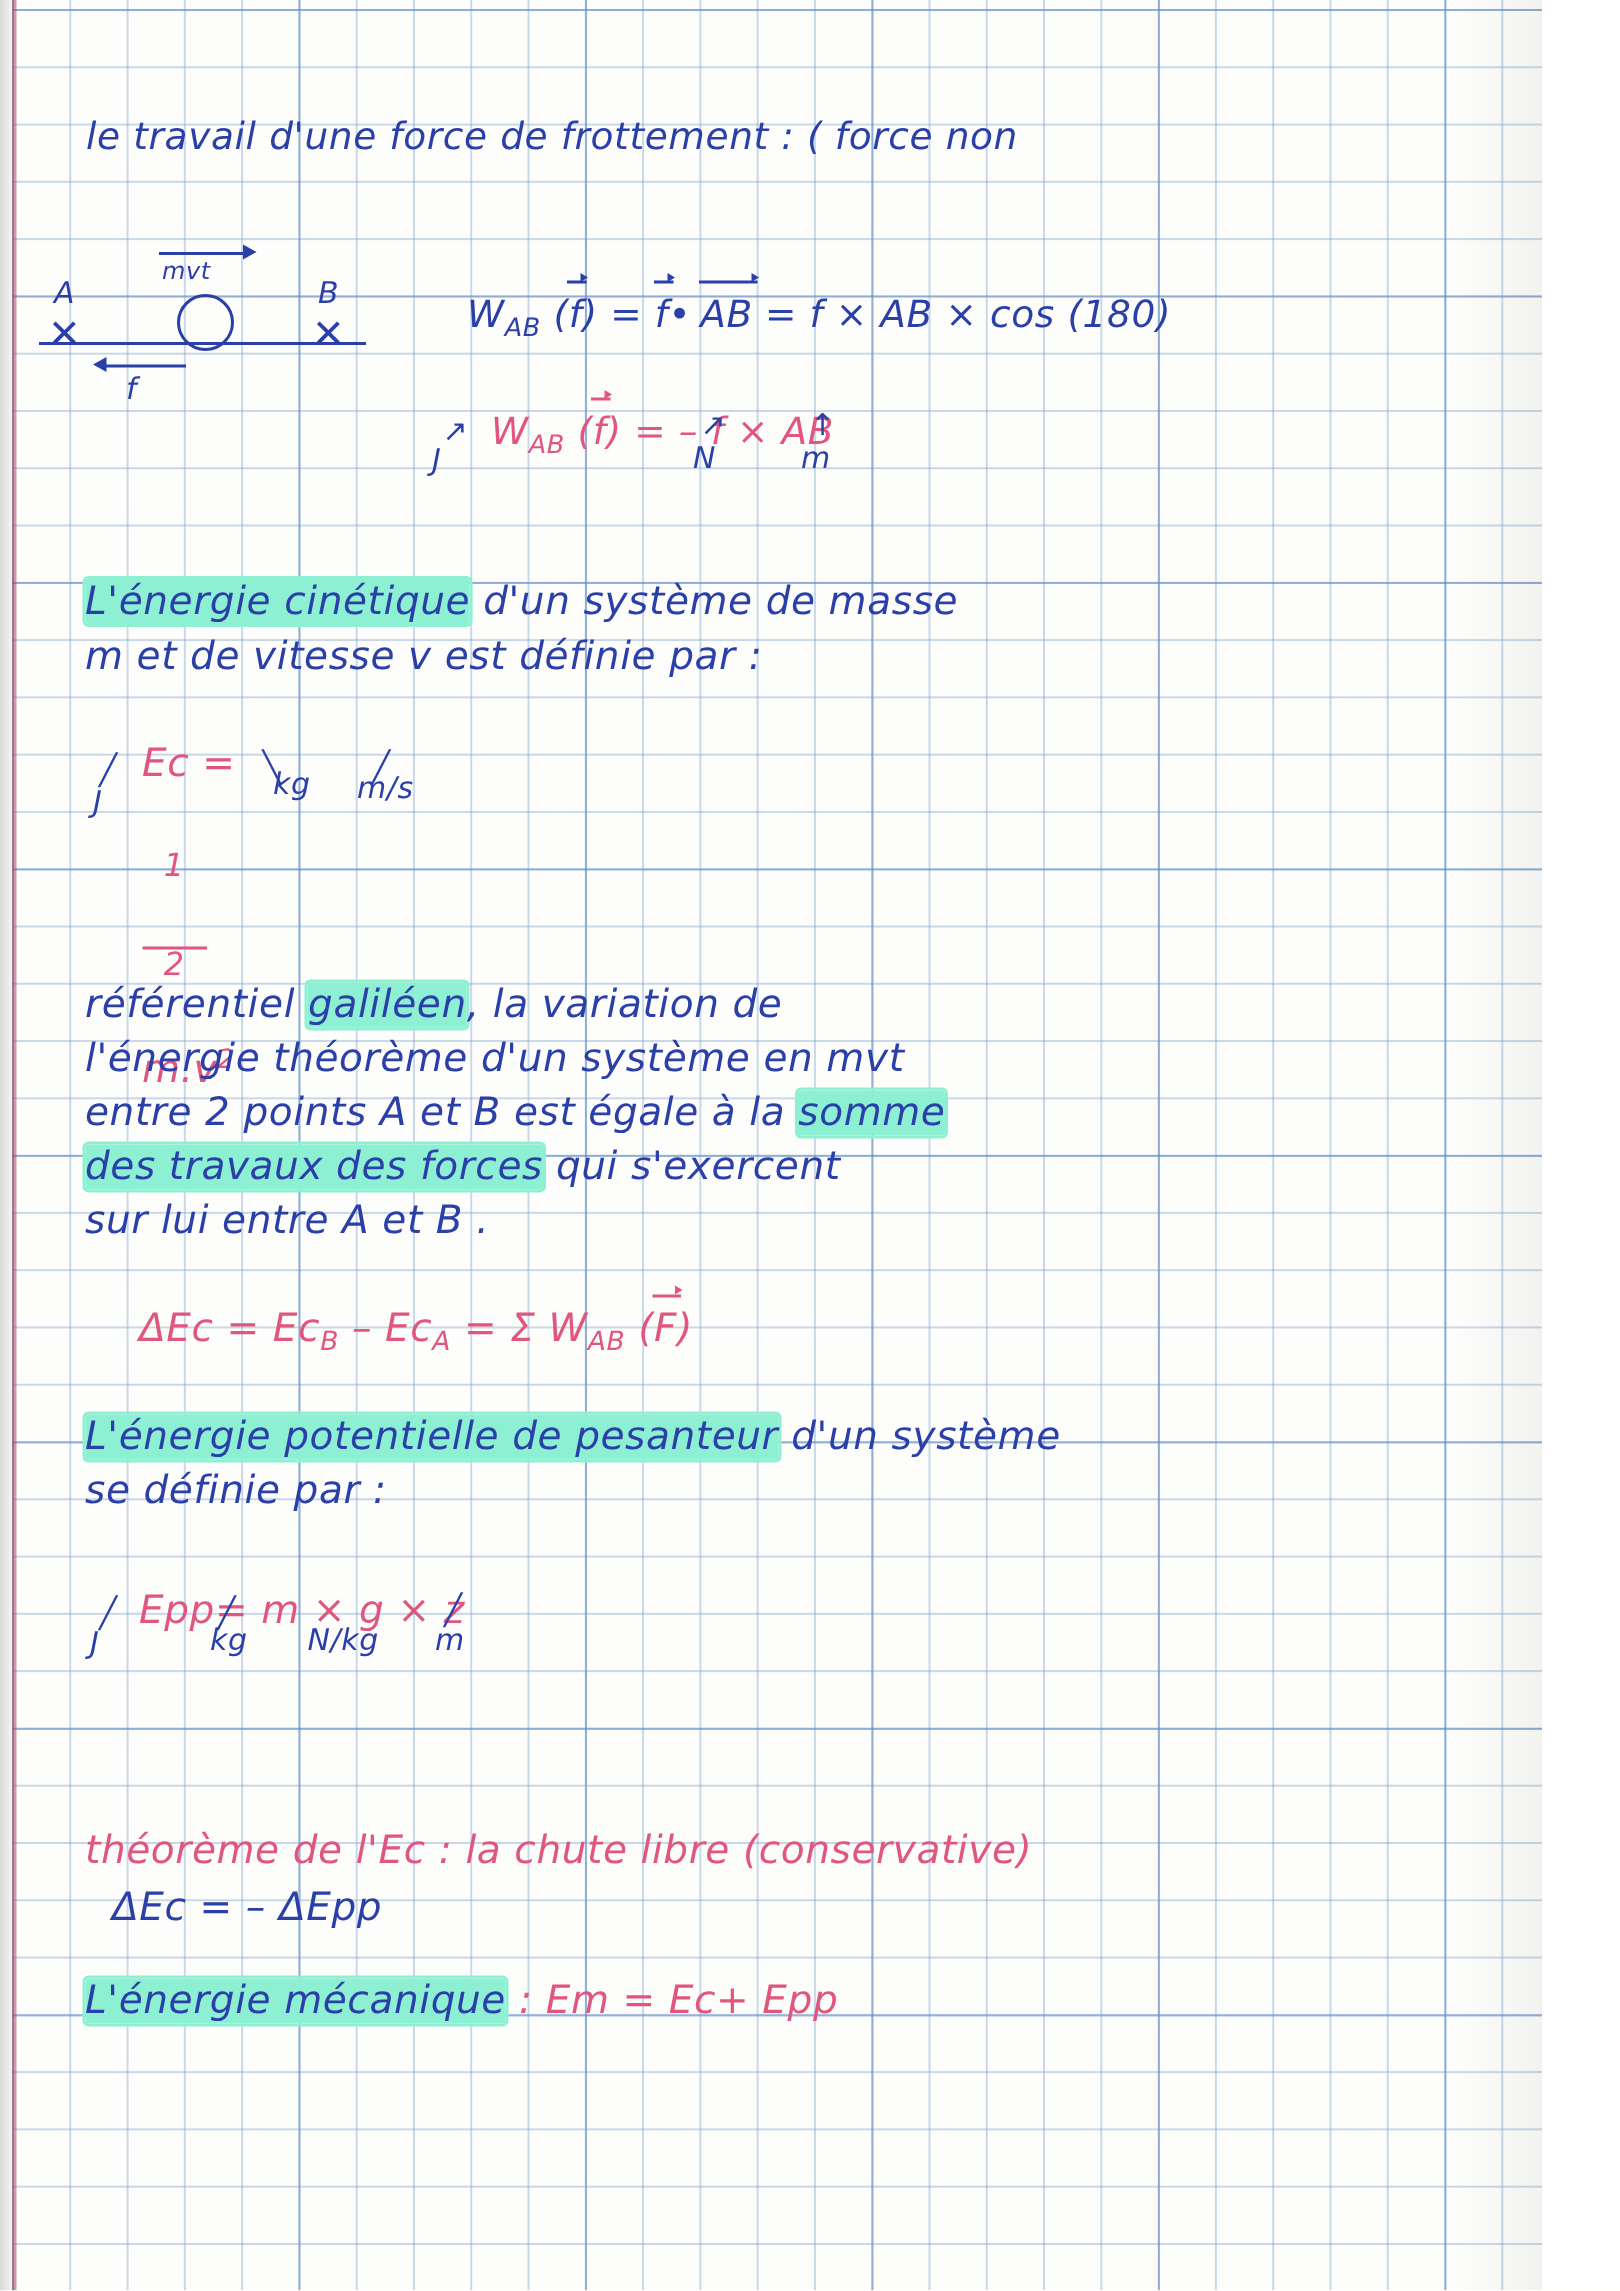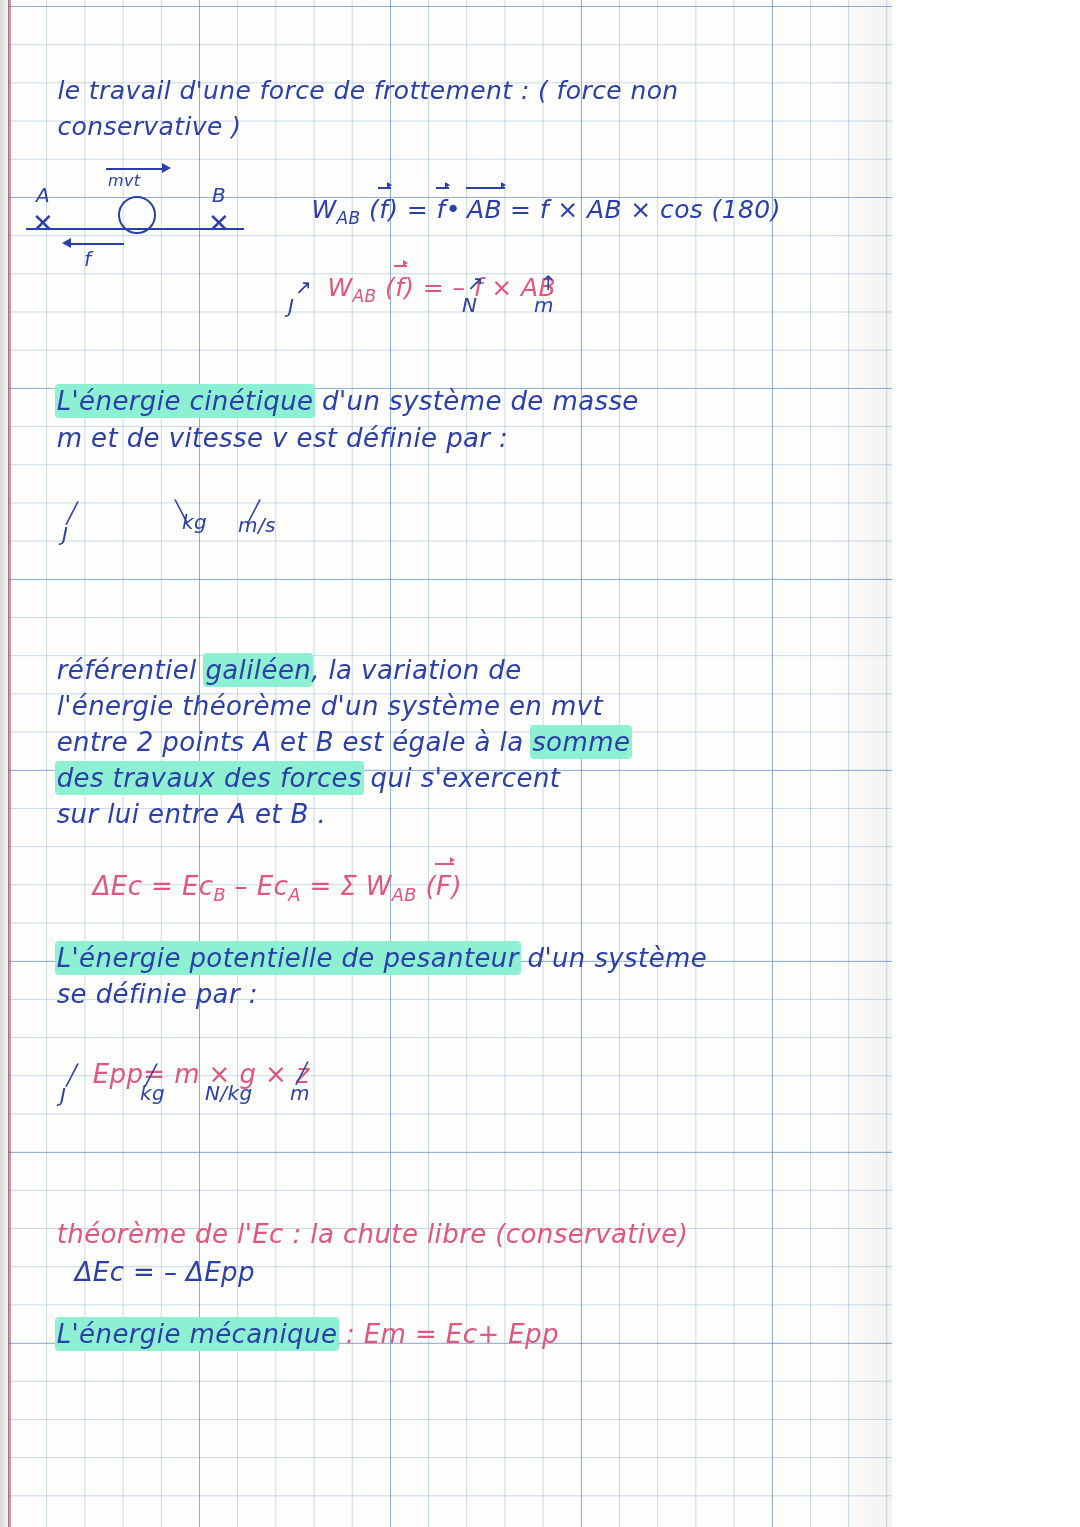--- a/index.html
+++ b/index.html
@@ -5,21 +5,21 @@
   html, body {
     margin: 0;
     padding: 0;
     background: #ffffff;
   }
   body {
     font-family: "DejaVu Sans", sans-serif;
   }
   #page {
     position: relative;
-    width: 892px;
+    width: 1028px;
     height: 1527px;
     overflow: hidden;
     background: #fdfdfb;
   }
   
   #grid {
     position: absolute;
     inset: 0;
     background-image:
       linear-gradient(to right, rgba(120,160,205,0.40) 1px, transparent 1px),
@@ -130,23 +130,20 @@
 
   <div id="grid"></div>
   <div id="grid-strong"></div>
   <div id="page-edge"></div>
   <div id="margin-line"></div>
   <div id="paper-shade"></div>
 
   <div class="hw sz25 blue" style="left:24px; top:46px;">
     <span>le travail d'une force de frottement : ( force non</span>
   </div>
-  <div class="hw sz25 blue" style="left:24px; top:82px;">
-    <span>conservative )</span>
-  </div>
 
   <div id="diagram">
 
     <div style="position:absolute; left:4px; top:78px; width:218px; height:2px; background:#2b3fa8;"></div>
 
     <div class="tick" style="left:10px; top:58px;">✕</div>
     <div class="hw sz20 blue" style="left:14px; top:34px;"><span>A</span></div>
 
     <div class="tick" style="left:186px; top:58px;">✕</div>
     <div class="hw sz20 blue" style="left:190px; top:34px;"><span>B</span></div>
@@ -177,20 +174,28 @@
   <div class="hw sz20 blue" style="left:540px; top:272px;">↑</div>
   <div class="hw sz20 blue" style="left:534px; top:294px;"><span>m</span></div>
 
   <div class="hw sz26 blue" style="left:22px; top:355px;">
     <span class="hl">L'énergie cinétique</span><span> d'un système de masse</span>
   </div>
   <div class="hw sz26 blue" style="left:22px; top:392px;">
     <span>m et de vitesse v est définie par :</span>
   </div>
 
+  <div class="hw sz26 pink" style="left:60px; top:463px;">
+    <span>Ec =</span>
+    <span class="frac">
+      <span class="num">1</span>
+      <span class="den">2</span>
+    </span>
+    <span>m.v</span><span class="sup">2</span>
+  </div>
   <div class="hw sz20 blue" style="left:66px; top:502px;">╱</div>
   <div class="hw sz20 blue" style="left:62px; top:523px;"><span>J</span></div>
   <div class="hw sz20 blue" style="left:175px; top:500px;">╲</div>
   <div class="hw sz20 blue" style="left:182px; top:511px;"><span>kg</span></div>
   <div class="hw sz20 blue" style="left:248px; top:500px;">╱</div>
   <div class="hw sz20 blue" style="left:238px; top:514px;"><span>m/s</span></div>
 
   <div class="hw sz26 blue" style="left:22px; top:624px;">
     <span>référentiel </span><span class="hl">galiléen</span><span>, la variation de</span>
   </div>

